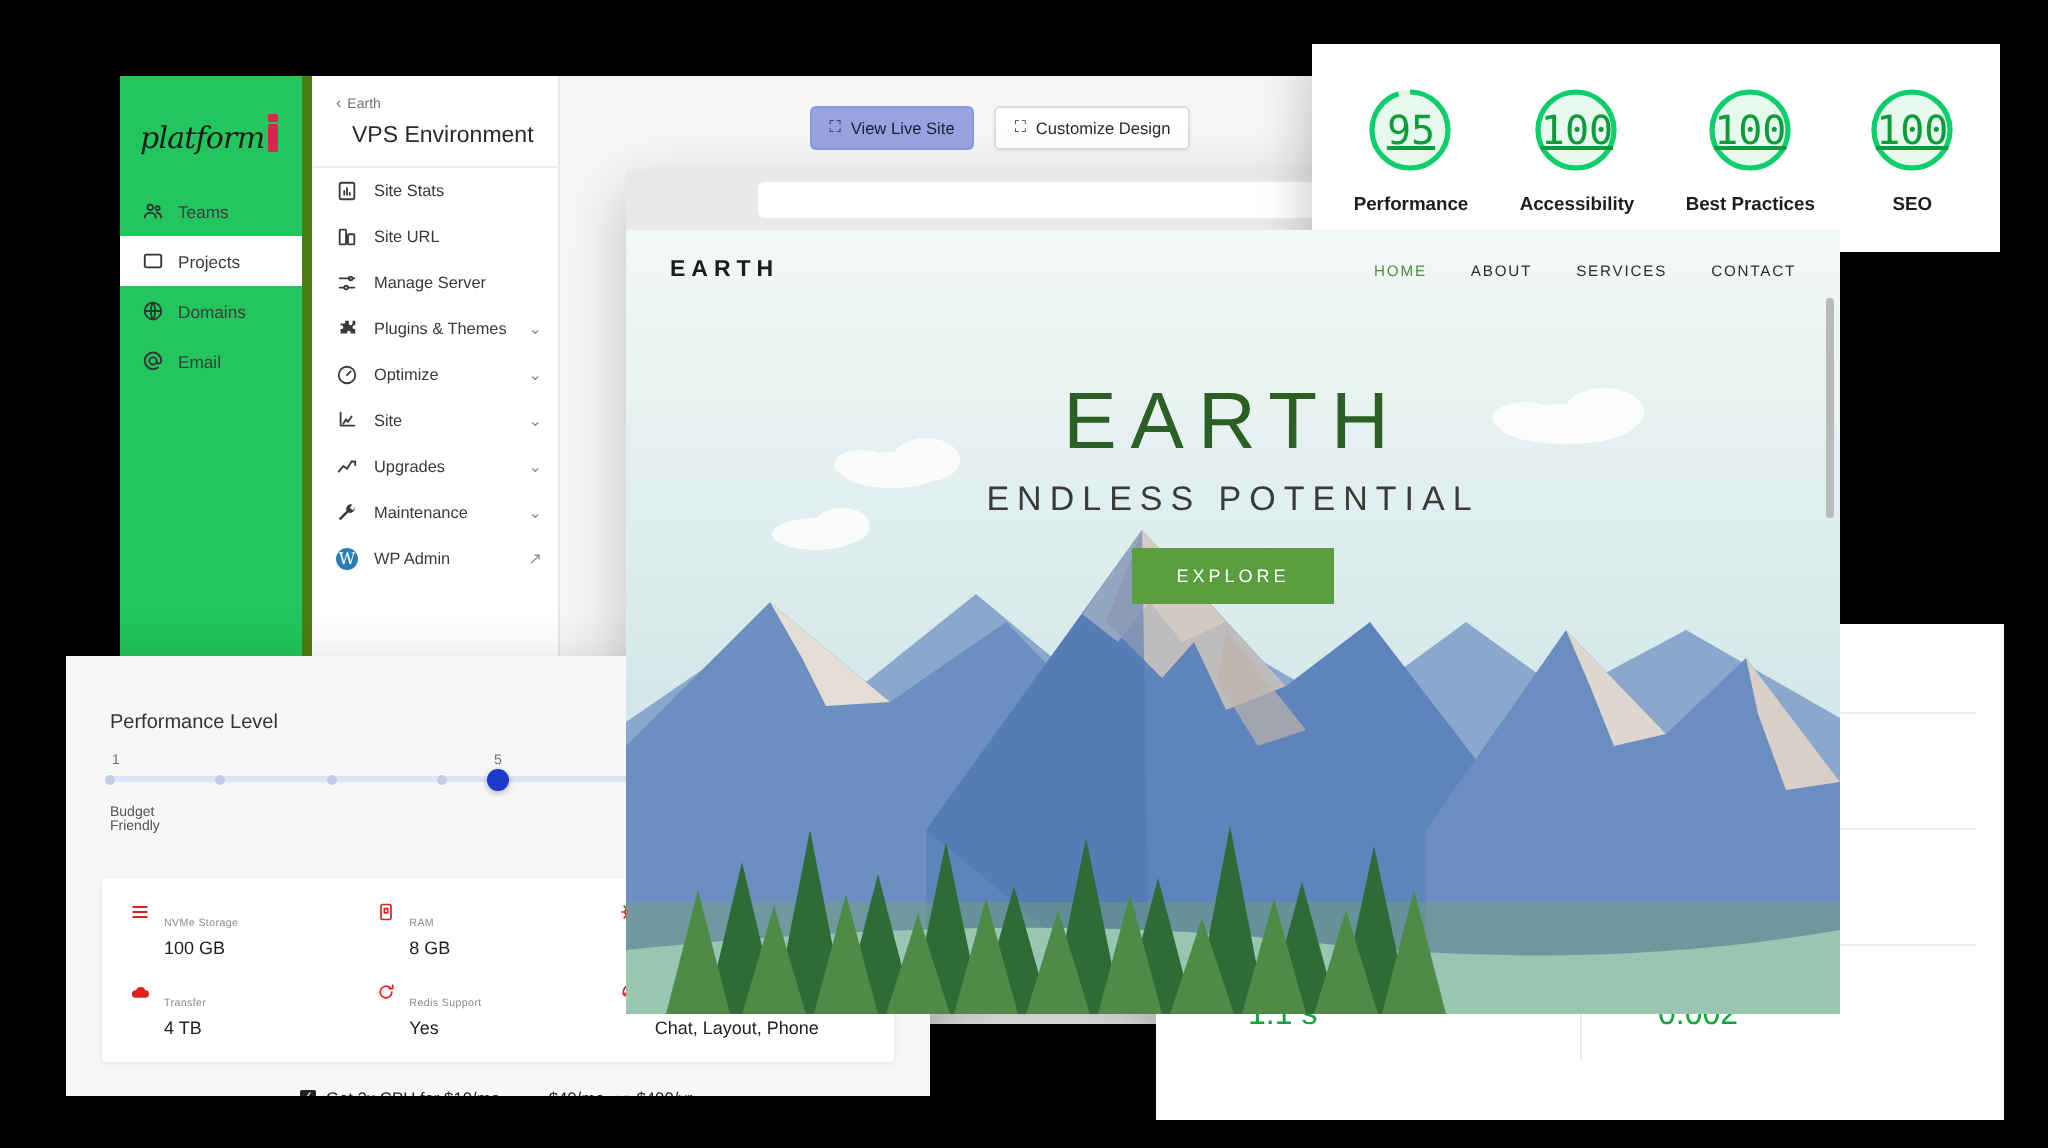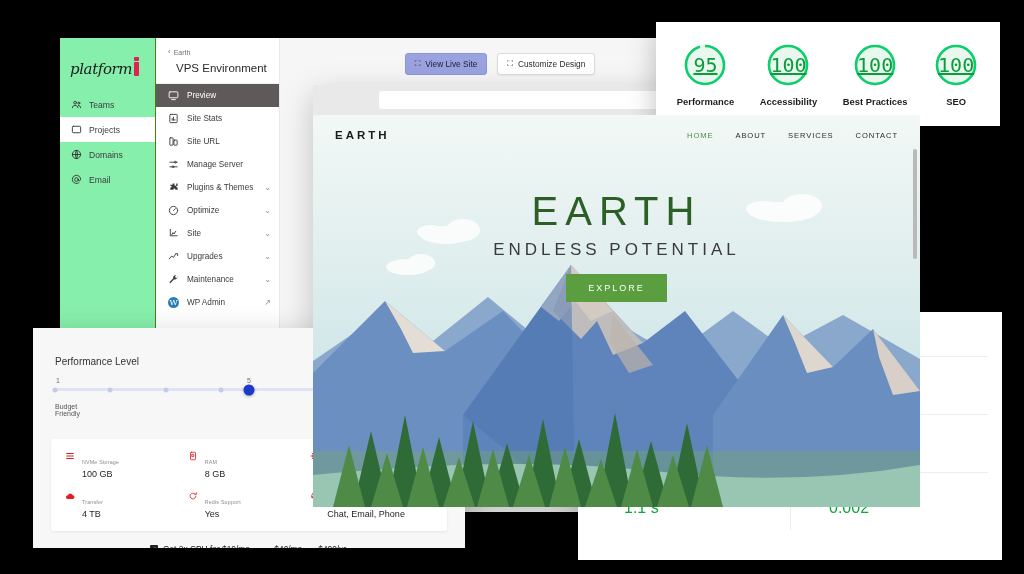--- a/index.html
+++ b/index.html
@@ -14,22 +14,22 @@
 
   
   .dashboard {
     position: absolute; left: 60px; top: 38px;
     width: 660px; height: 474px;
     background: #f4f4f4;
     box-shadow: 0 10px 34px rgba(0,0,0,.30);
     display: flex; overflow: hidden;
   }
   .dash-left {
-    width: 96px; background: #86efac; flex: none;
-    border-right: 1px solid #4d7c0f; padding-top: 6px;
+    width: 96px; background: #22c55e; flex: none;
+    border-right: 5px solid #4d7c0f; padding-top: 6px;
   }
   .logo-wrap { padding: 16px 0 14px 10px; }
   .logo-text {
     font-family: "DejaVu Serif", serif;
     font-style: italic; font-size: 15px; font-weight: 400;
     color: #1b1b1b; letter-spacing: -0.4px; display:inline-block;
   }
   .logo-mark {
     display:inline-block; width:5px; height:14px; background:#e0234e;
     margin-left:2px; position:relative; top:2px; border-radius:1px;
@@ -244,29 +244,20 @@
 
     <div class="dash-mid">
       <div class="crumb-box">
         <div class="crumb">
           <span class="chev">‹</span>
           <span>Earth</span>
         </div>
         <div class="crumb-title">VPS Environment</div>
       </div>
       <div class="menu" id="env-menu">
-          <div class="menu-item sel">
-            <span class="mi">
-              <svg viewBox="0 0 24 24" fill="none" stroke="currentColor" stroke-width="2" stroke-linecap="round" stroke-linejoin="round">
-                <rect x="2.5" y="4" width="19" height="13" rx="2"></rect>
-                <path d="M8 21h8"></path>
-              </svg>
-            </span>
-            <span class="lbl">Preview</span>
-          </div>
           <div class="menu-item">
             <span class="mi">
               <svg viewBox="0 0 24 24" fill="none" stroke="currentColor" stroke-width="2" stroke-linecap="round" stroke-linejoin="round">
                 <rect x="4" y="3" width="16" height="18" rx="2"></rect>
                 <path d="M9 16v-4M12 16v-7M15 16v-2"></path>
               </svg>
             </span>
             <span class="lbl">Site Stats</span>
           </div>
           <div class="menu-item">
@@ -563,21 +554,21 @@
             </span>
             <span><span class="k">Redis Support</span><div class="v">Yes</div></span>
           </div>
           <div class="spec">
             <span class="sic">
               <svg viewBox="0 0 24 24" fill="none" stroke="currentColor" stroke-width="2" stroke-linecap="round" stroke-linejoin="round">
                 <path d="M4 15v-3a8 8 0 0 1 16 0v3"></path>
                 <path d="M4 15a2.5 2.5 0 0 0 2.5 2.5h.5v-5h-.5A2.5 2.5 0 0 0 4 15zM20 15a2.5 2.5 0 0 1-2.5 2.5H17v-5h.5A2.5 2.5 0 0 1 20 15z" fill="currentColor" stroke="none"></path>
               </svg>
             </span>
-            <span><span class="k">24/7 Support</span><div class="v">Chat, Email, Phone</div></span>
+            <span><span class="k">24/7 Support</span><div class="v">Chat, Layout, Phone</div></span>
           </div>
         </div>
     </div>
 
     <div class="pricerow">
       <span class="chk">
         <span class="cbx">✓</span>
         <span>Get 2x CPU for $10/mo.</span>
       </span>
       <span>

